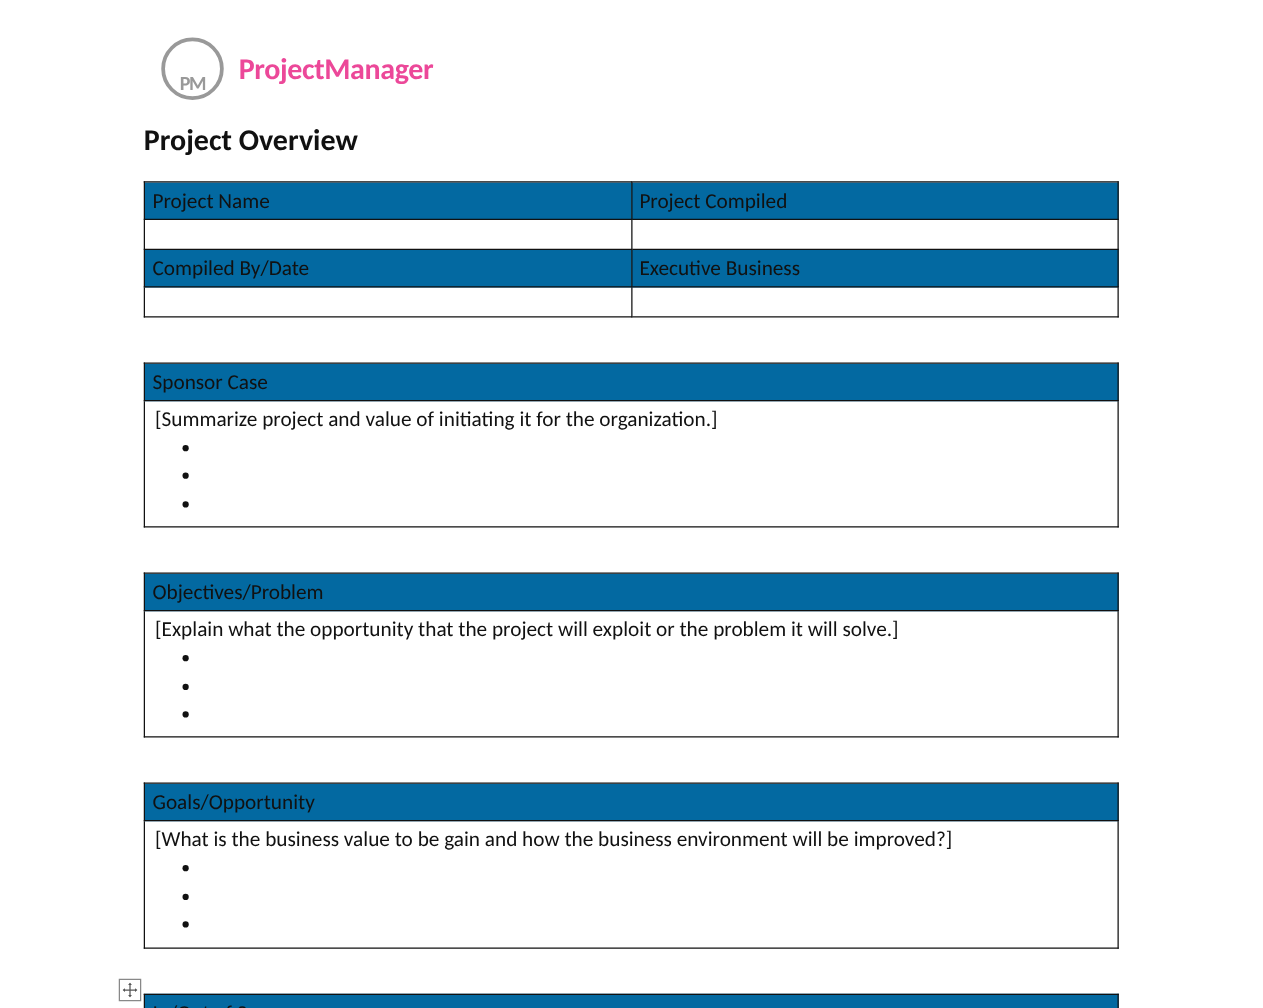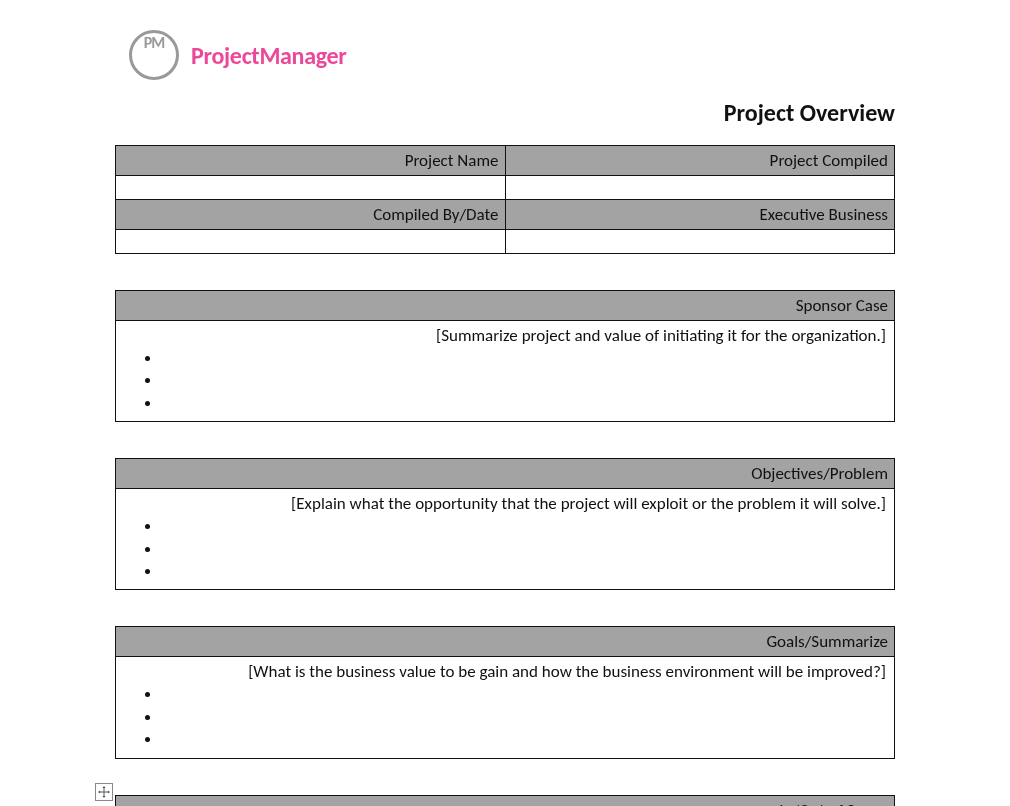--- a/index.html
+++ b/index.html
@@ -18,58 +18,57 @@
       gap: 12px;
       margin-left: 14px;
       margin-bottom: 18px;
     }
     .logo-circle {
       width: 50px;
       height: 50px;
       border: 3px solid #999;
       border-radius: 50%;
       display: flex;
-      align-items: flex-start;
+      align-items: flex-end;
       justify-content: center;
     }
     .logo-circle span {
       color: #999;
       font-weight: 700;
       font-size: 16px;
       letter-spacing: -1px;
     }
     .logo-text {
       color: #ec4899;
       font-size: 24px;
       font-weight: 600;
       letter-spacing: -0.3px;
     }
     .title {
-      text-align: right;
+      text-align: left;
       font-size: 24px;
       font-weight: 700;
       color: #111;
       margin-bottom: 18px;
     }
     table {
       width: 100%;
       border-collapse: collapse;
       margin-bottom: 36px;
     }
     table:last-child { margin-bottom: 0; }
     th, td {
       border: 1px solid #111;
       font-size: 17px;
       color: #111;
-      text-align: right;
     }
     th {
-      background: #a3a3a3;
+      background: #0369a1;
       font-weight: 400;
-      text-align: right;
+      text-align: left;
       padding: 4px 6px;
     }
     td.empty {
       height: 24px;
     }
     td.content {
       padding: 4px 8px 6px 8px;
       vertical-align: top;
     }
     td.content ul {
@@ -167,21 +166,21 @@
         <li></li>
       </ul>
     </td>
         </tr>
   </tbody>
     </table>
 
   <table>
     <tbody>
         <tr>
-          <th>Goals/Summarize</th>
+          <th>Goals/Opportunity</th>
         </tr>
     <tr>
           <td class="content">
       <span>[What is the business value to be gain and how the business environment will be improved?]</span>
       <ul>
         <li></li>
         <li></li>
         <li></li>
       </ul>
     </td>

